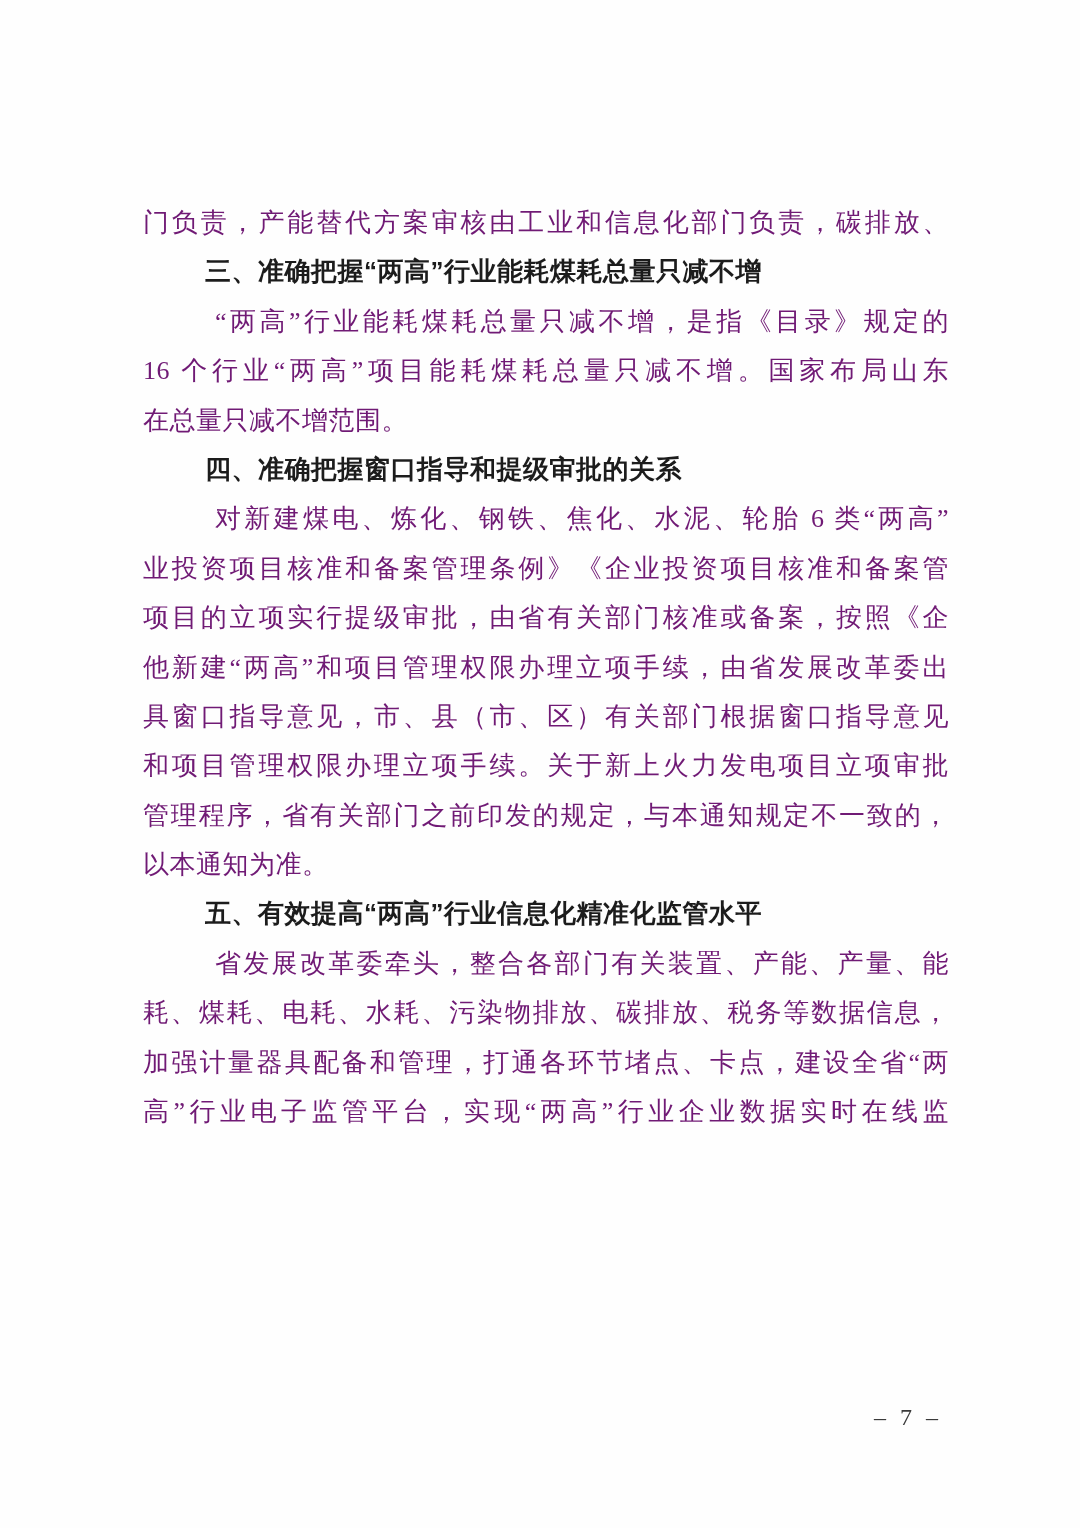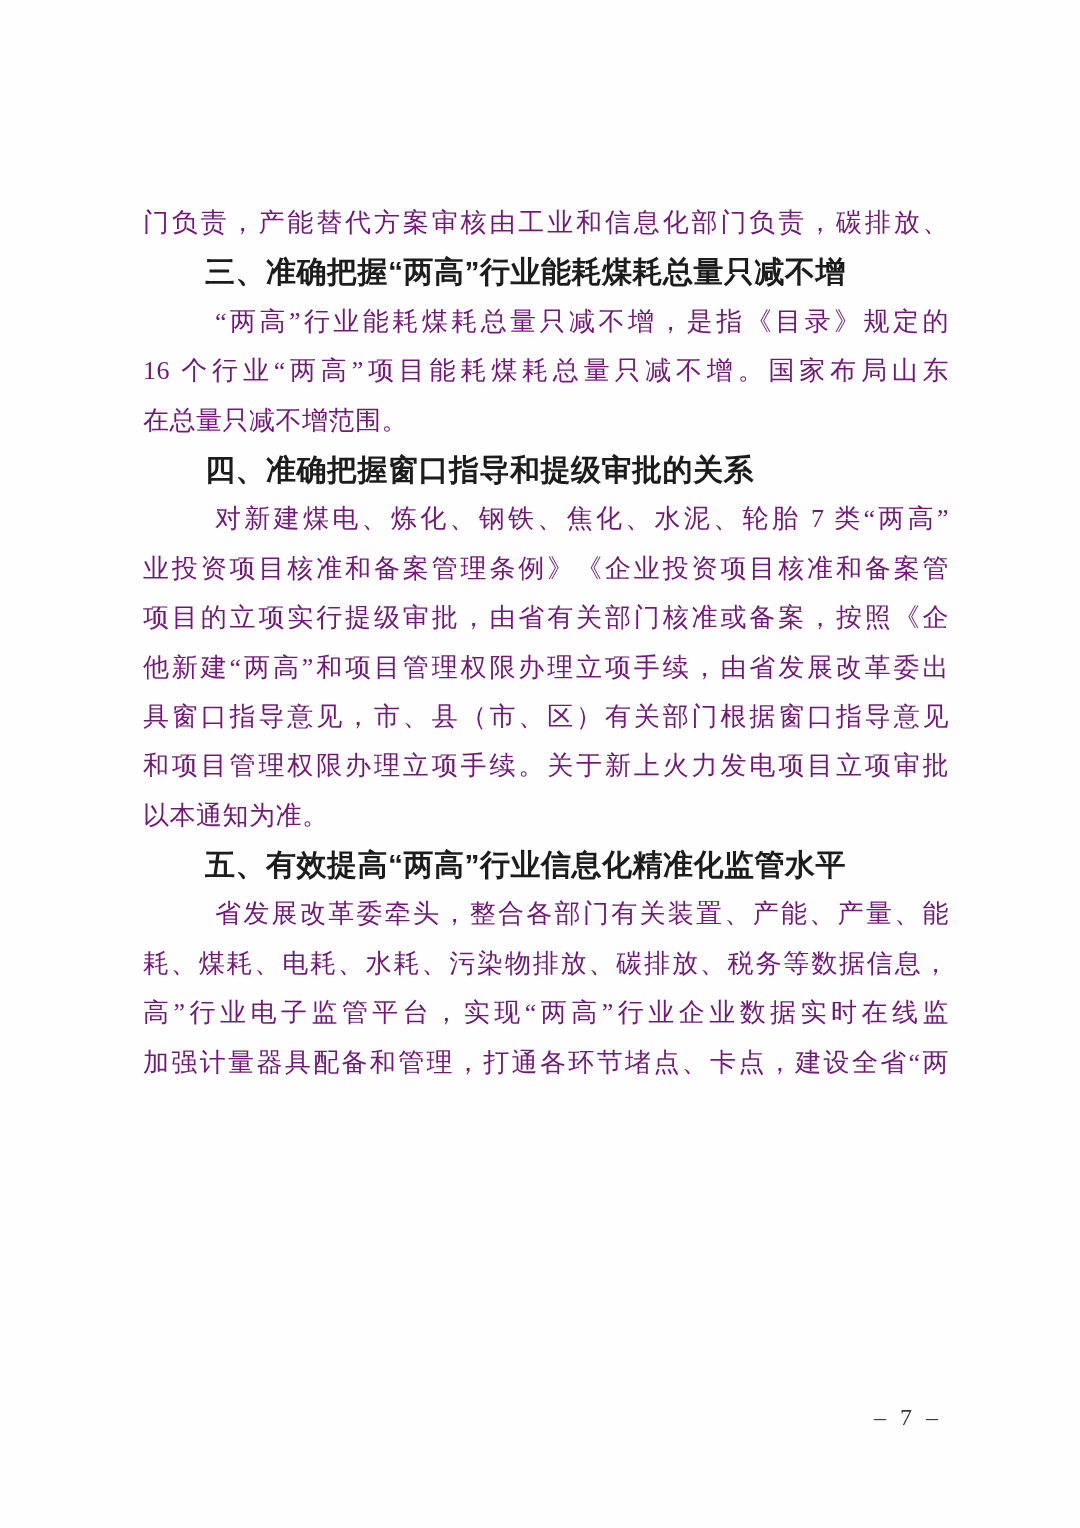--- a/index.html
+++ b/index.html
@@ -48,21 +48,21 @@
   }
   
   .l {
     text-align: left;
     text-align-last: left;
   }
   
   .h {
     font-family: "Liberation Sans", "DejaVu Sans", sans-serif;
     font-weight: 700;
-    font-size: 30px;
+    font-size: 26px;
     line-height: 49.4px;
     height: 49.4px;
     text-indent: 62px;
     color: #1c1c1c;
     letter-spacing: 0.5px;
     white-space: nowrap;
   }
   .page-number {
     position: absolute;
     top: 1404px;
@@ -77,27 +77,28 @@
 <body>
 
 <div class="page">
   <div class="doc">
     <div class="line j">门负责，产能替代方案审核由工业和信息化部门负责，碳排放、</div>
     <div class="h">三、准确把握“两高”行业能耗煤耗总量只减不增</div>
     <div class="line j ind">“两高”行业能耗煤耗总量只减不增，是指《目录》规定的</div>
     <div class="line j">16 个行业“两高”项目能耗煤耗总量只减不增。国家布局山东</div>
     <div class="line l">在总量只减不增范围。</div>
     <div class="h">四、准确把握窗口指导和提级审批的关系</div>
-    <div class="line j ind">对新建煤电、炼化、钢铁、焦化、水泥、轮胎 7 类“两高”</div>
+    <div class="line j ind">对新建煤电、炼化、钢铁、焦化、水泥、轮胎 6 类“两高”</div>
     <div class="line j">业投资项目核准和备案管理条例》《企业投资项目核准和备案管</div>
     <div class="line j">项目的立项实行提级审批，由省有关部门核准或备案，按照《企</div>
     <div class="line j">他新建“两高”和项目管理权限办理立项手续，由省发展改革委出</div>
     <div class="line j">具窗口指导意见，市、县（市、区）有关部门根据窗口指导意见</div>
     <div class="line j">和项目管理权限办理立项手续。关于新上火力发电项目立项审批</div>
+    <div class="line j">管理程序，省有关部门之前印发的规定，与本通知规定不一致的，</div>
     <div class="line l">以本通知为准。</div>
     <div class="h">五、有效提高“两高”行业信息化精准化监管水平</div>
     <div class="line j ind">省发展改革委牵头，整合各部门有关装置、产能、产量、能</div>
     <div class="line j">耗、煤耗、电耗、水耗、污染物排放、碳排放、税务等数据信息，</div>
+    <div class="line j">加强计量器具配备和管理，打通各环节堵点、卡点，建设全省“两</div>
     <div class="line j">高”行业电子监管平台，实现“两高”行业企业数据实时在线监</div>
-    <div class="line j">加强计量器具配备和管理，打通各环节堵点、卡点，建设全省“两</div>
   </div>
   <div class="page-number">– 7 –</div>
 </div>
 
 </body></html>

